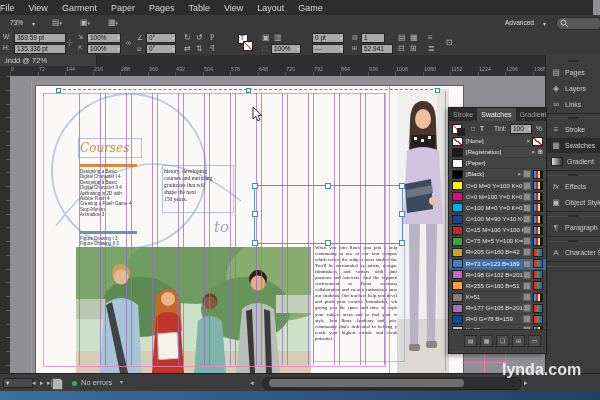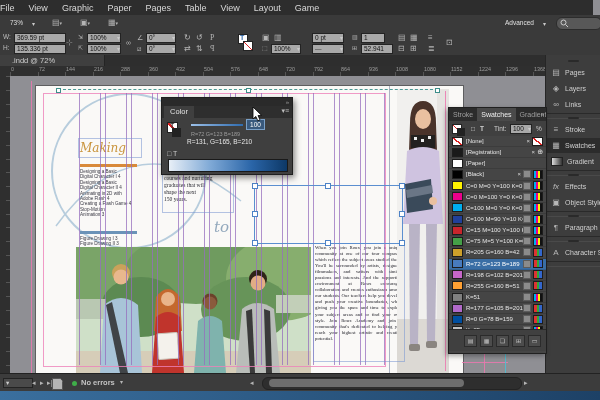--- a/index.html
+++ b/index.html
@@ -14,21 +14,21 @@
           color:#d5d5d5;font-size:8px;}
   #ctrlpanel{left:0;top:31px;width:600px;height:24px;background:#3a3a3a;border-bottom:1px solid #242424;
              color:#cfcfcf;font-size:7px;}
   .fld{position:absolute;background:#a9a9a9;border:1px solid #232323;color:#111;font-size:6.5px;
        line-height:8px;height:8px;padding:0 2px;white-space:nowrap;overflow:hidden;}
   .lbl{position:absolute;color:#bdbdbd;font-size:6.5px;line-height:8px;}
   .glyph{position:absolute;color:#b5b5b5;font-size:8px;line-height:9px;}
   .dd{position:absolute;color:#cacaca;font-size:6px;}
   #tabbar{left:0;top:55px;width:600px;height:11px;background:#2e2e2e;border-bottom:1px solid #1f1f1f;}
   #doctab{position:absolute;left:0;top:0;width:92px;height:11px;background:#3f3f3f;border-right:1px solid #242424;
-          color:#cfcfcf;font-size:7.5px;line-height:11px;padding-left:12px;}
+          color:#cfcfcf;font-size:7.5px;line-height:11px;padding-left:4px;}
   
   #hruler{left:0;top:66px;width:545px;height:10px;background:#2f2f2f;border-bottom:1px solid #1d1d1d;
           background-image:repeating-linear-gradient(90deg,#555 0,#555 1px,transparent 1px,transparent 27.5px);
           background-position:10px 6px;background-size:100% 4px;background-repeat:repeat-x;}
   .tick{position:absolute;top:0px;color:#9b9b9b;font-size:6px;transform:scale(.9);transform-origin:left top;}
   #vruler{left:0;top:76px;width:10px;height:297px;background:#2f2f2f;border-right:1px solid #1d1d1d;
           background-image:repeating-linear-gradient(180deg,#555 0,#555 1px,transparent 1px,transparent 13.75px);
           background-position:6px 0;background-size:4px 100%;background-repeat:repeat-y;}
   
   #canvas{left:10px;top:76px;width:535px;height:297px;background:#8f8f94;overflow:hidden;}
@@ -137,21 +137,21 @@
              border-radius:6px;}
 </style>
 </head>
 <body>
 
 <div id="app">
 
   <div class="abs" id="menubar" style="margin-left: -7px;">
       <span class="menu-item">File</span>
       <span class="menu-item">View</span>
-      <span class="menu-item">Graphic</span>
+      <span class="menu-item">Garment</span>
       <span class="menu-item">Paper</span>
       <span class="menu-item">Pages</span>
       <span class="menu-item">Table</span>
       <span class="menu-item">View</span>
       <span class="menu-item">Layout</span>
       <span class="menu-item">Game</span>
     </div>
 
   <div class="abs" id="appbar">
     <span class="lbl" style="left:10px;top:4px;color:#ddd;">73%</span>
@@ -260,21 +260,21 @@
         <path d="M10 120 Q 90 10 195 95" fill="none" stroke="#b7cddd" stroke-width="1.5"></path>
       </svg>
 
       <div id="teal-line">
         <span class="teal-handle" style="left:-2px;"></span>
         <span class="teal-handle" style="left:188px;"></span>
         <span class="teal-handle" style="right:-2px;"></span>
       </div>
 
       <div class="frame-edge" style="left:42px;top:52px;width:62px;height:18px;"></div>
-      <div id="courses-script">Making</div>
+      <div id="courses-script">Courses</div>
       <div id="course-list">
           <div class="course-bar" style="top: 78px; background: rgb(217, 138, 58);"></div>
           <div class="course-text" style="top: 83px;">Designing a Basic
 Digital Character I  4
 Designing a Basic
 Digital Character II  4
 Animating in 2D with
 Adobe Flash  4
 Creating a Flash Game  4
 Stop-Motion
@@ -397,38 +397,20 @@
         <div class="handle" style="left: 216px; top: 154px;"></div>
         <div class="handle" style="left: 289px; top: 154px;"></div>
         <div class="handle" style="left: 363px; top: 154px;"></div>
       </div>
 
     <div class="guide-v guide-pink" style="left:474px;top:276px;height:21px;"></div>
     <div class="abs" style="left:452px;top:286px;width:46px;height:1px;background:rgba(235,120,175,.85);"></div>
     <div class="guide-v guide-cyan" style="left:495px;top:276px;height:21px;"></div>
   </div>
 
-  <div class="abs" id="color-panel">
-    <div id="cp-head">»</div>
-    <div id="cp-tabs">
-      <div id="cp-tab">Color</div>
-      <span id="cp-menu">▾≡</span>
-    </div>
-    <span class="chip" style="left:5px;top:24px;">
-        <span class="slash"></span>
-        <span style="position:absolute;left:2px;top:-1px;font-size:7px;color:#333;font-weight:bold;">T</span>
-      </span>
-    <span class="chip" style="left:10px;top:30px;width:7px;height:7px;background:#222;"></span>
-    <div id="cp-slider"></div>
-    <div id="cp-sliderbox">100</div>
-    <div id="cp-rgb1">R=72 G=123 B=189</div>
-    <div id="cp-rgb2">R=131, G=165, B=210</div>
-    <div id="cp-icons">□ T</div>
-    <div id="cp-ramp"></div>
-  </div>
 
   <div class="abs" id="sw-panel">
     <div id="sw-tabs"><span class="sw-tab">Stroke</span><span class="sw-tab active">Swatches</span><span class="sw-tab">Gradient</span></div>
     <span id="sw-collapse">»</span>
     <div id="sw-toolbar">
       <span class="chip" style="left:3px;top:3px;width:8px;height:8px;">
           <span class="slash"></span>
         </span>
       <span class="chip" style="left:8px;top:7px;width:6px;height:6px;background:#222;"></span>
       <span style="position:absolute;left:22px;top:4px;">□</span>
@@ -713,27 +695,28 @@
       <div class="dock-sep" style="top: 206px;"></div>
     </div>
 
   <div class="abs" id="statusbar">
     <span class="fld" style="left:3px;top:4px;width:24px;background:#4a4a4a;color:#ccc;">▾</span>
     <span class="glyph" style="left:32px;top:4px;font-size:7px;">◂</span>
     <span class="glyph" style="left:40px;top:4px;font-size:7px;">▸</span>
     <span class="glyph" style="left:47px;top:4px;font-size:7px;">▸|</span>
     <span id="pageicon"></span>
     <span id="preflight-dot"></span>
-    <span style="position:absolute;left:81px;top:4px;font-weight:bold;">No errors</span>
+    <span style="position:absolute;left:81px;top:4px;">No errors</span>
     <span class="glyph" style="left:120px;top:4px;font-size:6px;">▾</span>
     <span class="glyph" style="left:250px;top:4px;font-size:7px;">◂</span>
     <div id="hscroll-track">
       <div id="hscroll-thumb"></div>
     </div>
     <span class="glyph" style="left:524px;top:4px;font-size:7px;">▸</span>
   </div>
 
   <div class="abs" id="bottomstrip"></div>
+  <div class="abs" id="watermark">lynda.com</div>
 
   <svg class="abs" id="cursor" width="12" height="16">
     <polygon points="1,0 1,12 3.8,9.4 5.8,13.8 8,12.8 6,8.6 9.6,8.4" fill="#fff" stroke="#000" stroke-width="0.8"></polygon>
   </svg>
 </div>
 
 </body></html>

